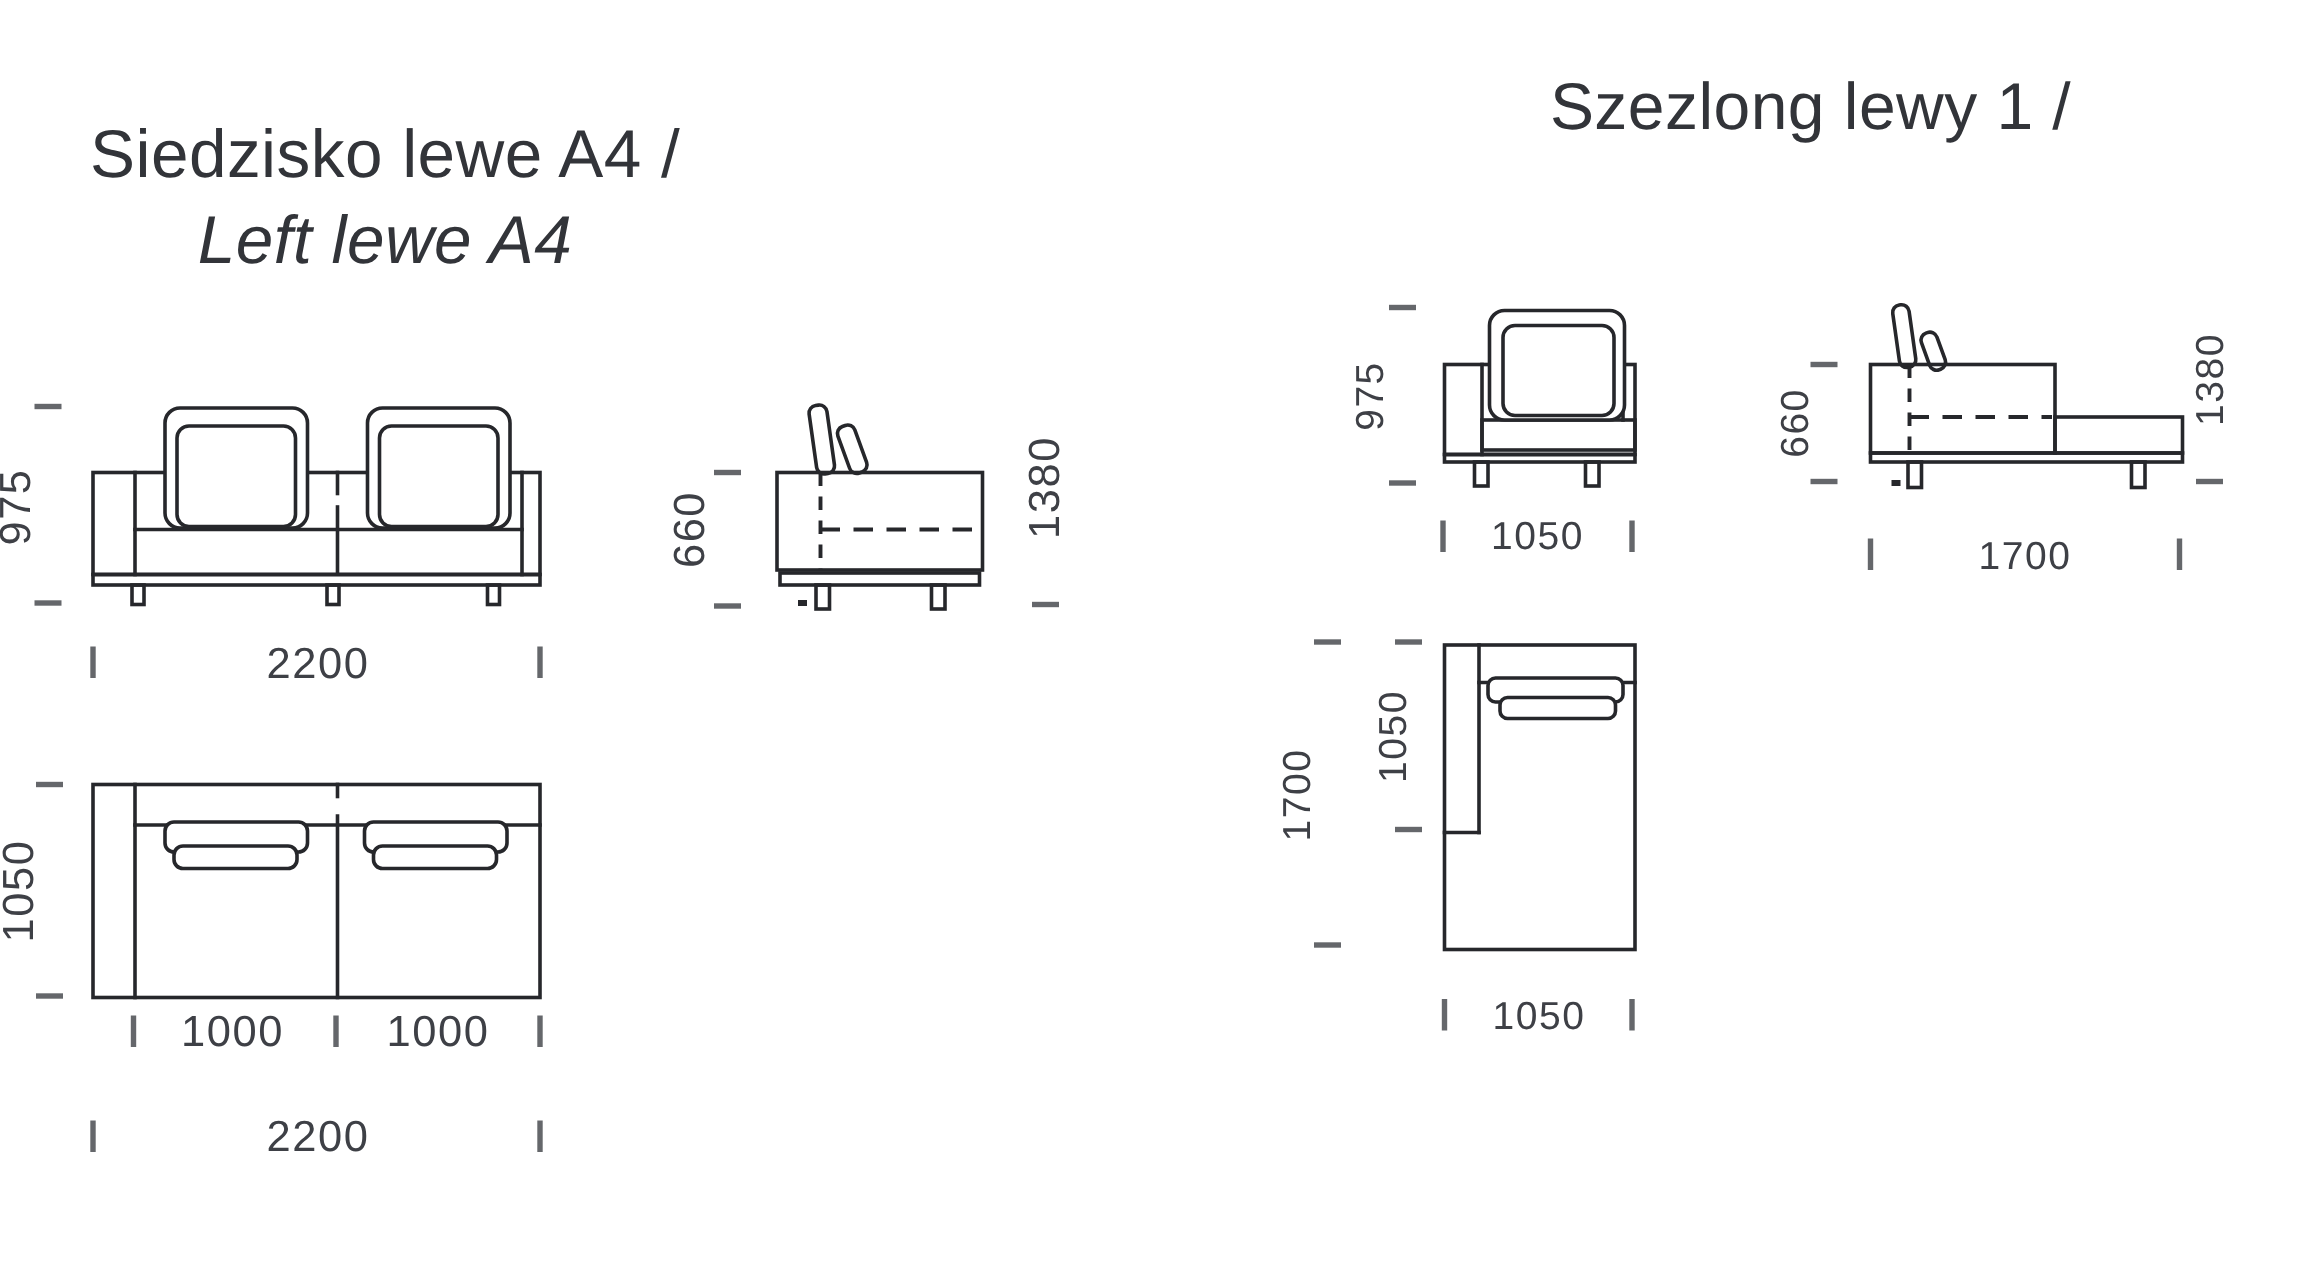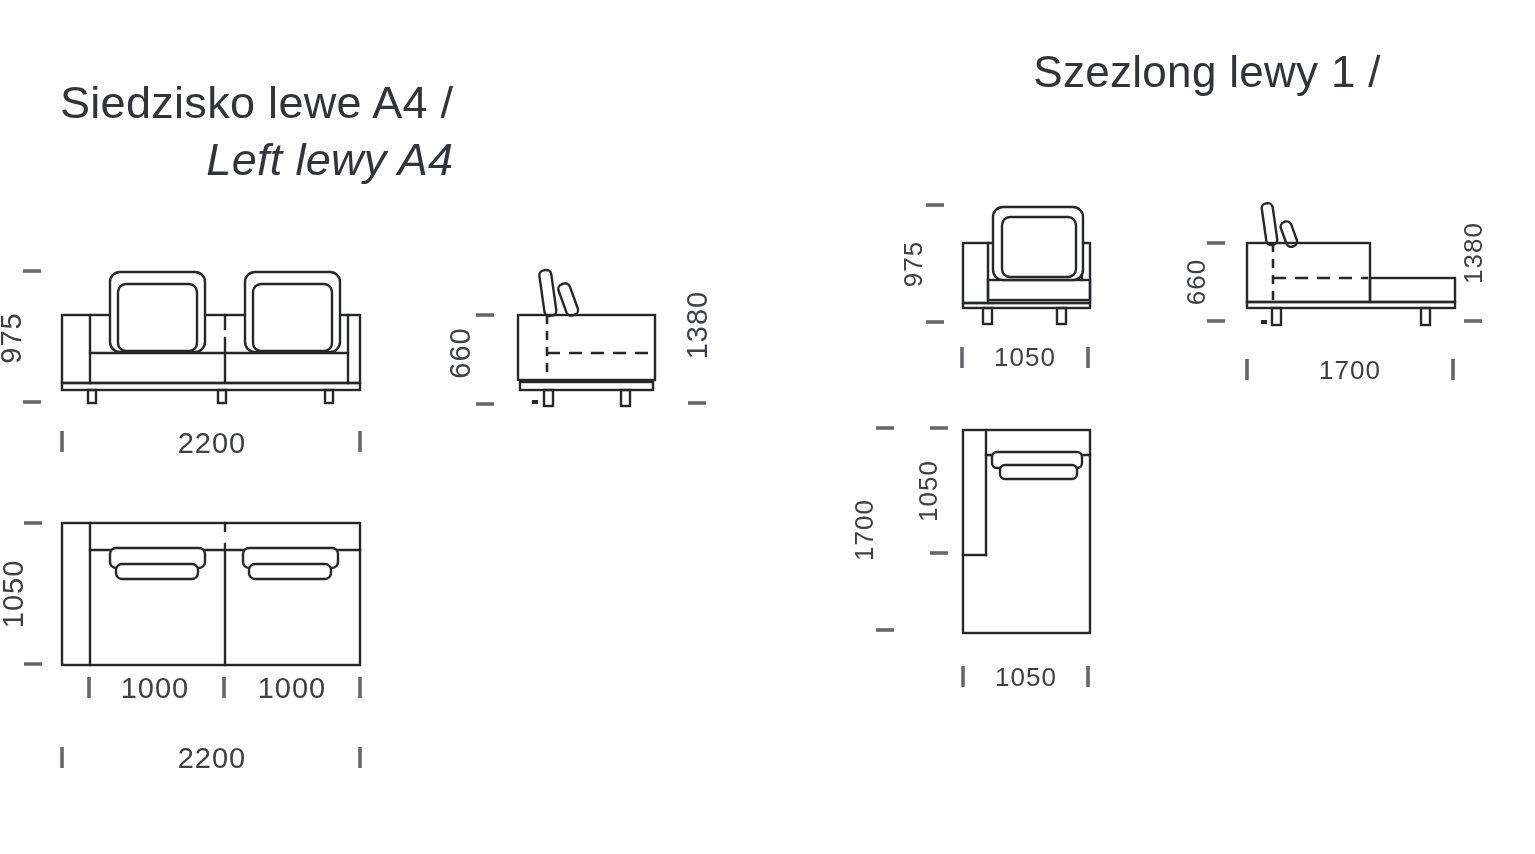--- a/index.html
+++ b/index.html
@@ -4,40 +4,40 @@
 <style>
   html,body{margin:0;padding:0;}
   body{
     width:1535px;height:854px;background:#ffffff;overflow:hidden;
     font-family:"Liberation Sans",sans-serif;position:relative;
   }
   .stage{position:absolute;left:0;top:0;width:1535px;height:854px;}
   .title{position:absolute;color:#323439;font-weight:500;letter-spacing:.3px;}
   .title .pl{white-space:nowrap;}
   .title .en{font-style:italic;white-space:nowrap;}
-  .title-left{left:60px;top:74px;font-size:45px;line-height:57px;text-align:right;}
+  .title-left{left:60px;top:74px;font-size:45px;line-height:57px;text-align:center;}
   .title-right{left:972px;top:48px;width:470px;font-size:44px;line-height:48px;text-align:center;}
   svg text{
     fill:#3e4046;font-family:"Liberation Sans",sans-serif;font-weight:500;letter-spacing:1px;
   }
   .ln{stroke:#26272b;stroke-width:2.4;fill:none;stroke-linecap:square;}
   .lnw{stroke:#26272b;stroke-width:2.4;fill:#ffffff;stroke-linecap:square;}
   .dashv{stroke:#26272b;stroke-width:2.6;fill:none;stroke-dasharray:9 7;}
   .dashh{stroke:#26272b;stroke-width:2.6;fill:none;stroke-dasharray:13 9;}
   .tick{stroke:#65676b;stroke-width:3.6;stroke-linecap:butt;}
   .dot{fill:#26272b;}
 </style>
 </head>
 <body>
 
 <div class="stage">
 
   <div class="title title-left">
     <div class="pl">Siedzisko lewe A4 /</div>
-    <div class="en">Left lewy A4</div>
+    <div class="en">Left lewe A4</div>
   </div>
 
   <div class="title title-right">
     <div class="pl">Szezlong lewy 1 /</div>
   </div>
 
   <svg width="1535" height="854" viewBox="0 0 1535 854">
 
     <g>
       <line class="tick" x1="23" y1="271" x2="41" y2="271"></line>

